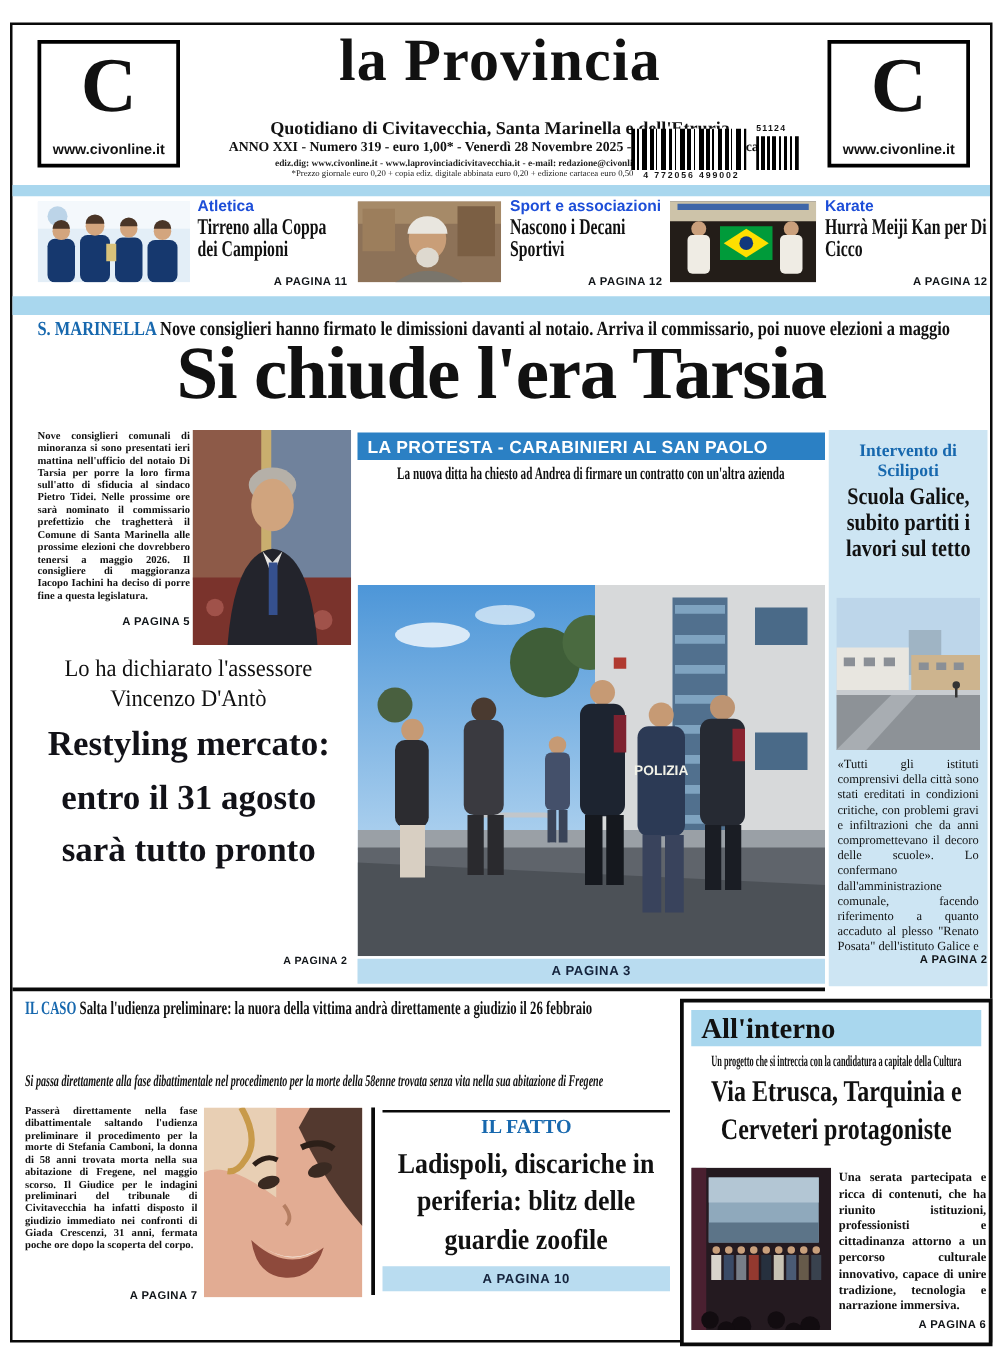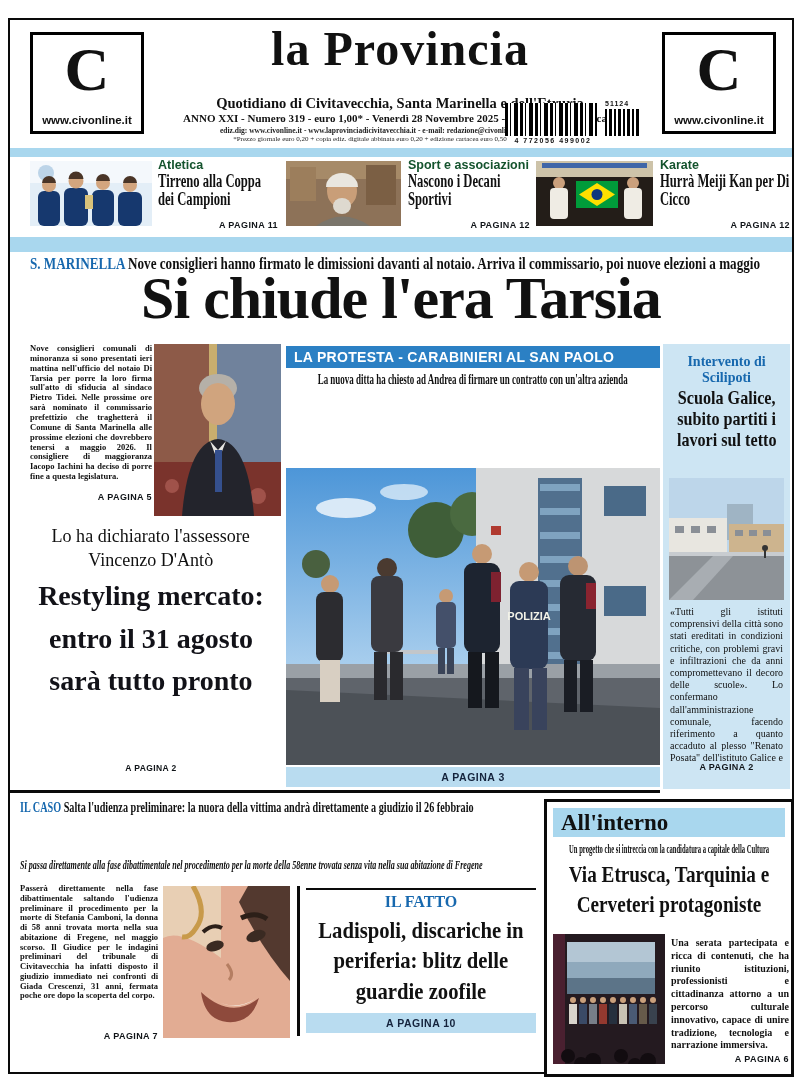--- a/index.html
+++ b/index.html
@@ -7,23 +7,23 @@
         font-family:"Liberation Serif","DejaVu Serif",serif;color:#111;}
   .abs{position:absolute;}
   .frame{border:2px solid #0a0a0a;}
   .serif{font-family:"Liberation Serif","DejaVu Serif",serif;}
   .sans{font-family:"Liberation Sans","DejaVu Sans",sans-serif;}
   .b{font-weight:bold;}
   .ctr{text-align:center;}
   .jus{text-align:justify;}
   .sq{transform-origin:0 50%;display:block;}
   .kicker-blue{color:#1768ae;}
-  .kicker-green{color:#14532d;}
+  .kicker-green{color:#1d4ed8;}
   .pageref{font-family:"Liberation Sans","DejaVu Sans",sans-serif;font-weight:bold;
-           font-size:9px;letter-spacing:.4px;color:#101418;}
+           font-size:9px;letter-spacing:.4px;color:#101418;text-align:right;}
   .band-blue{background:#2b80c4;color:#fff;}
   .band-light{background:#b9dcf0;color:#14233c;}
   .bar{background:#a9d7ee;}
   .cbox{background:#fff;border:3px solid #000;display:flex;flex-direction:column;
         align-items:center;justify-content:space-between;}
   .cbox .cletter{font-size:62px;font-weight:bold;line-height:1.05;margin-top:2px;}
   .cbox .curl{font-family:"Liberation Sans","DejaVu Sans",sans-serif;font-weight:bold;
         font-size:11.5px;margin-bottom:5px;}
   .photo{overflow:hidden;}
   .photo svg{display:block;width:100%;height:100%;}

